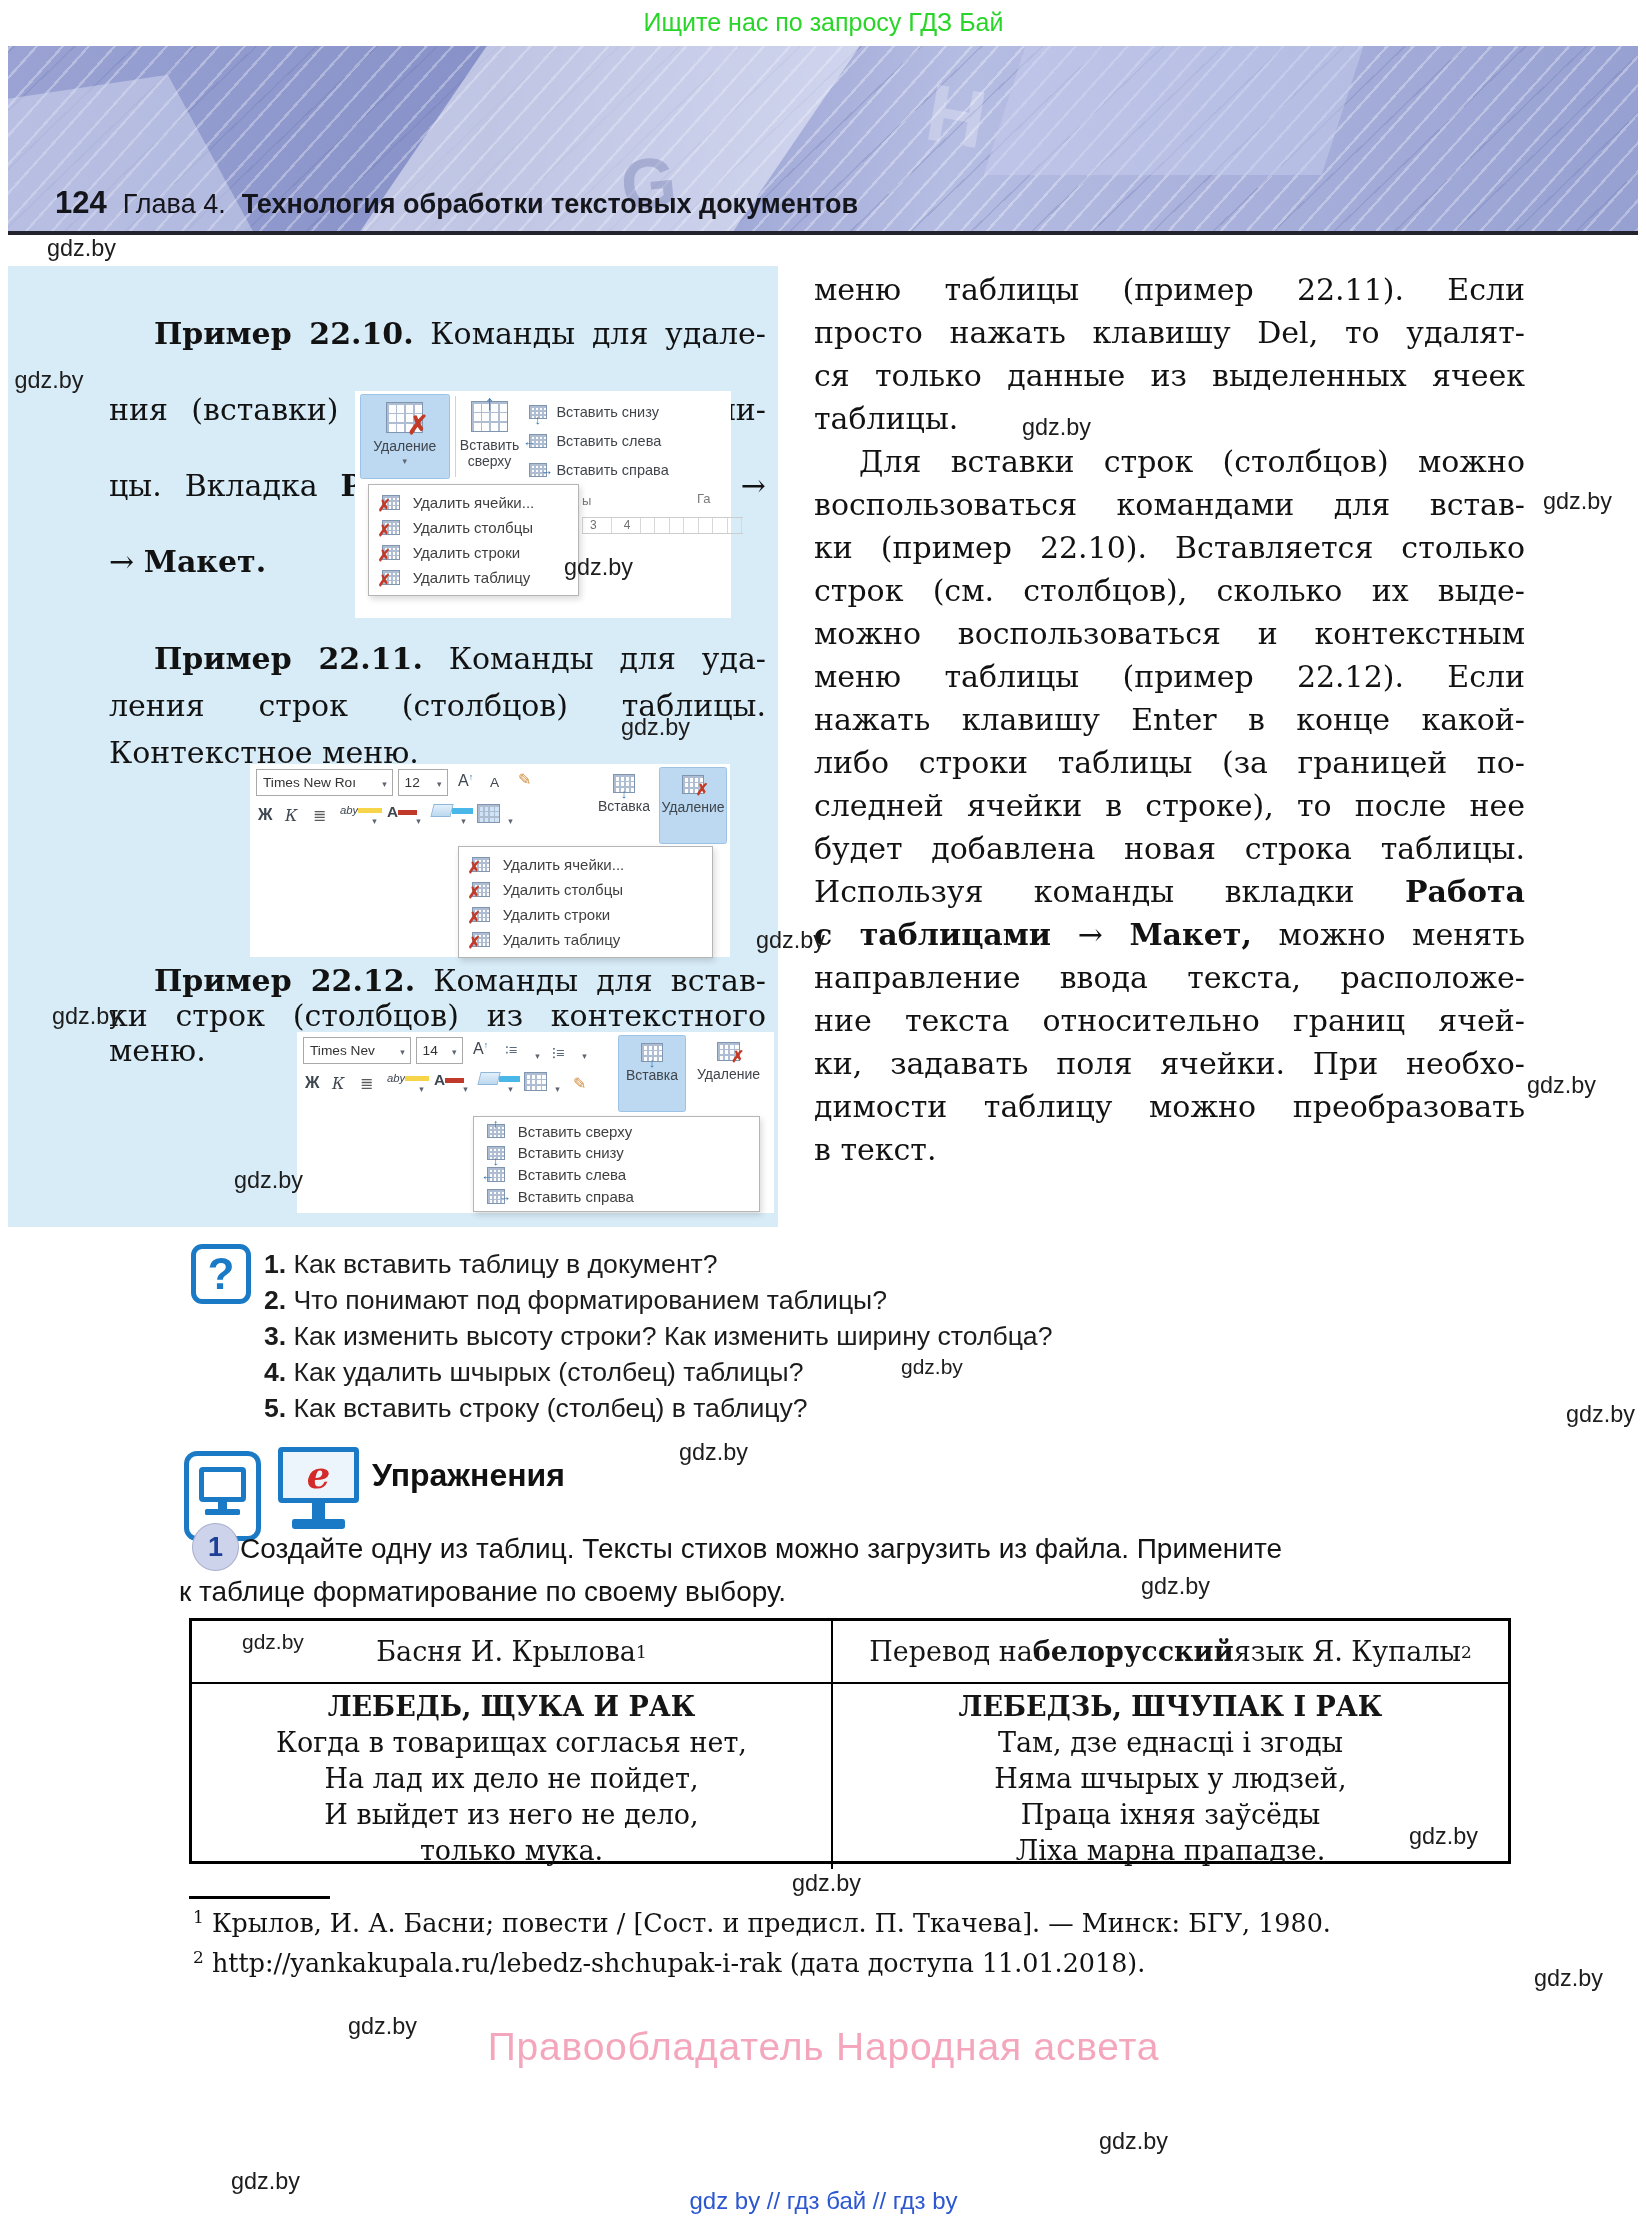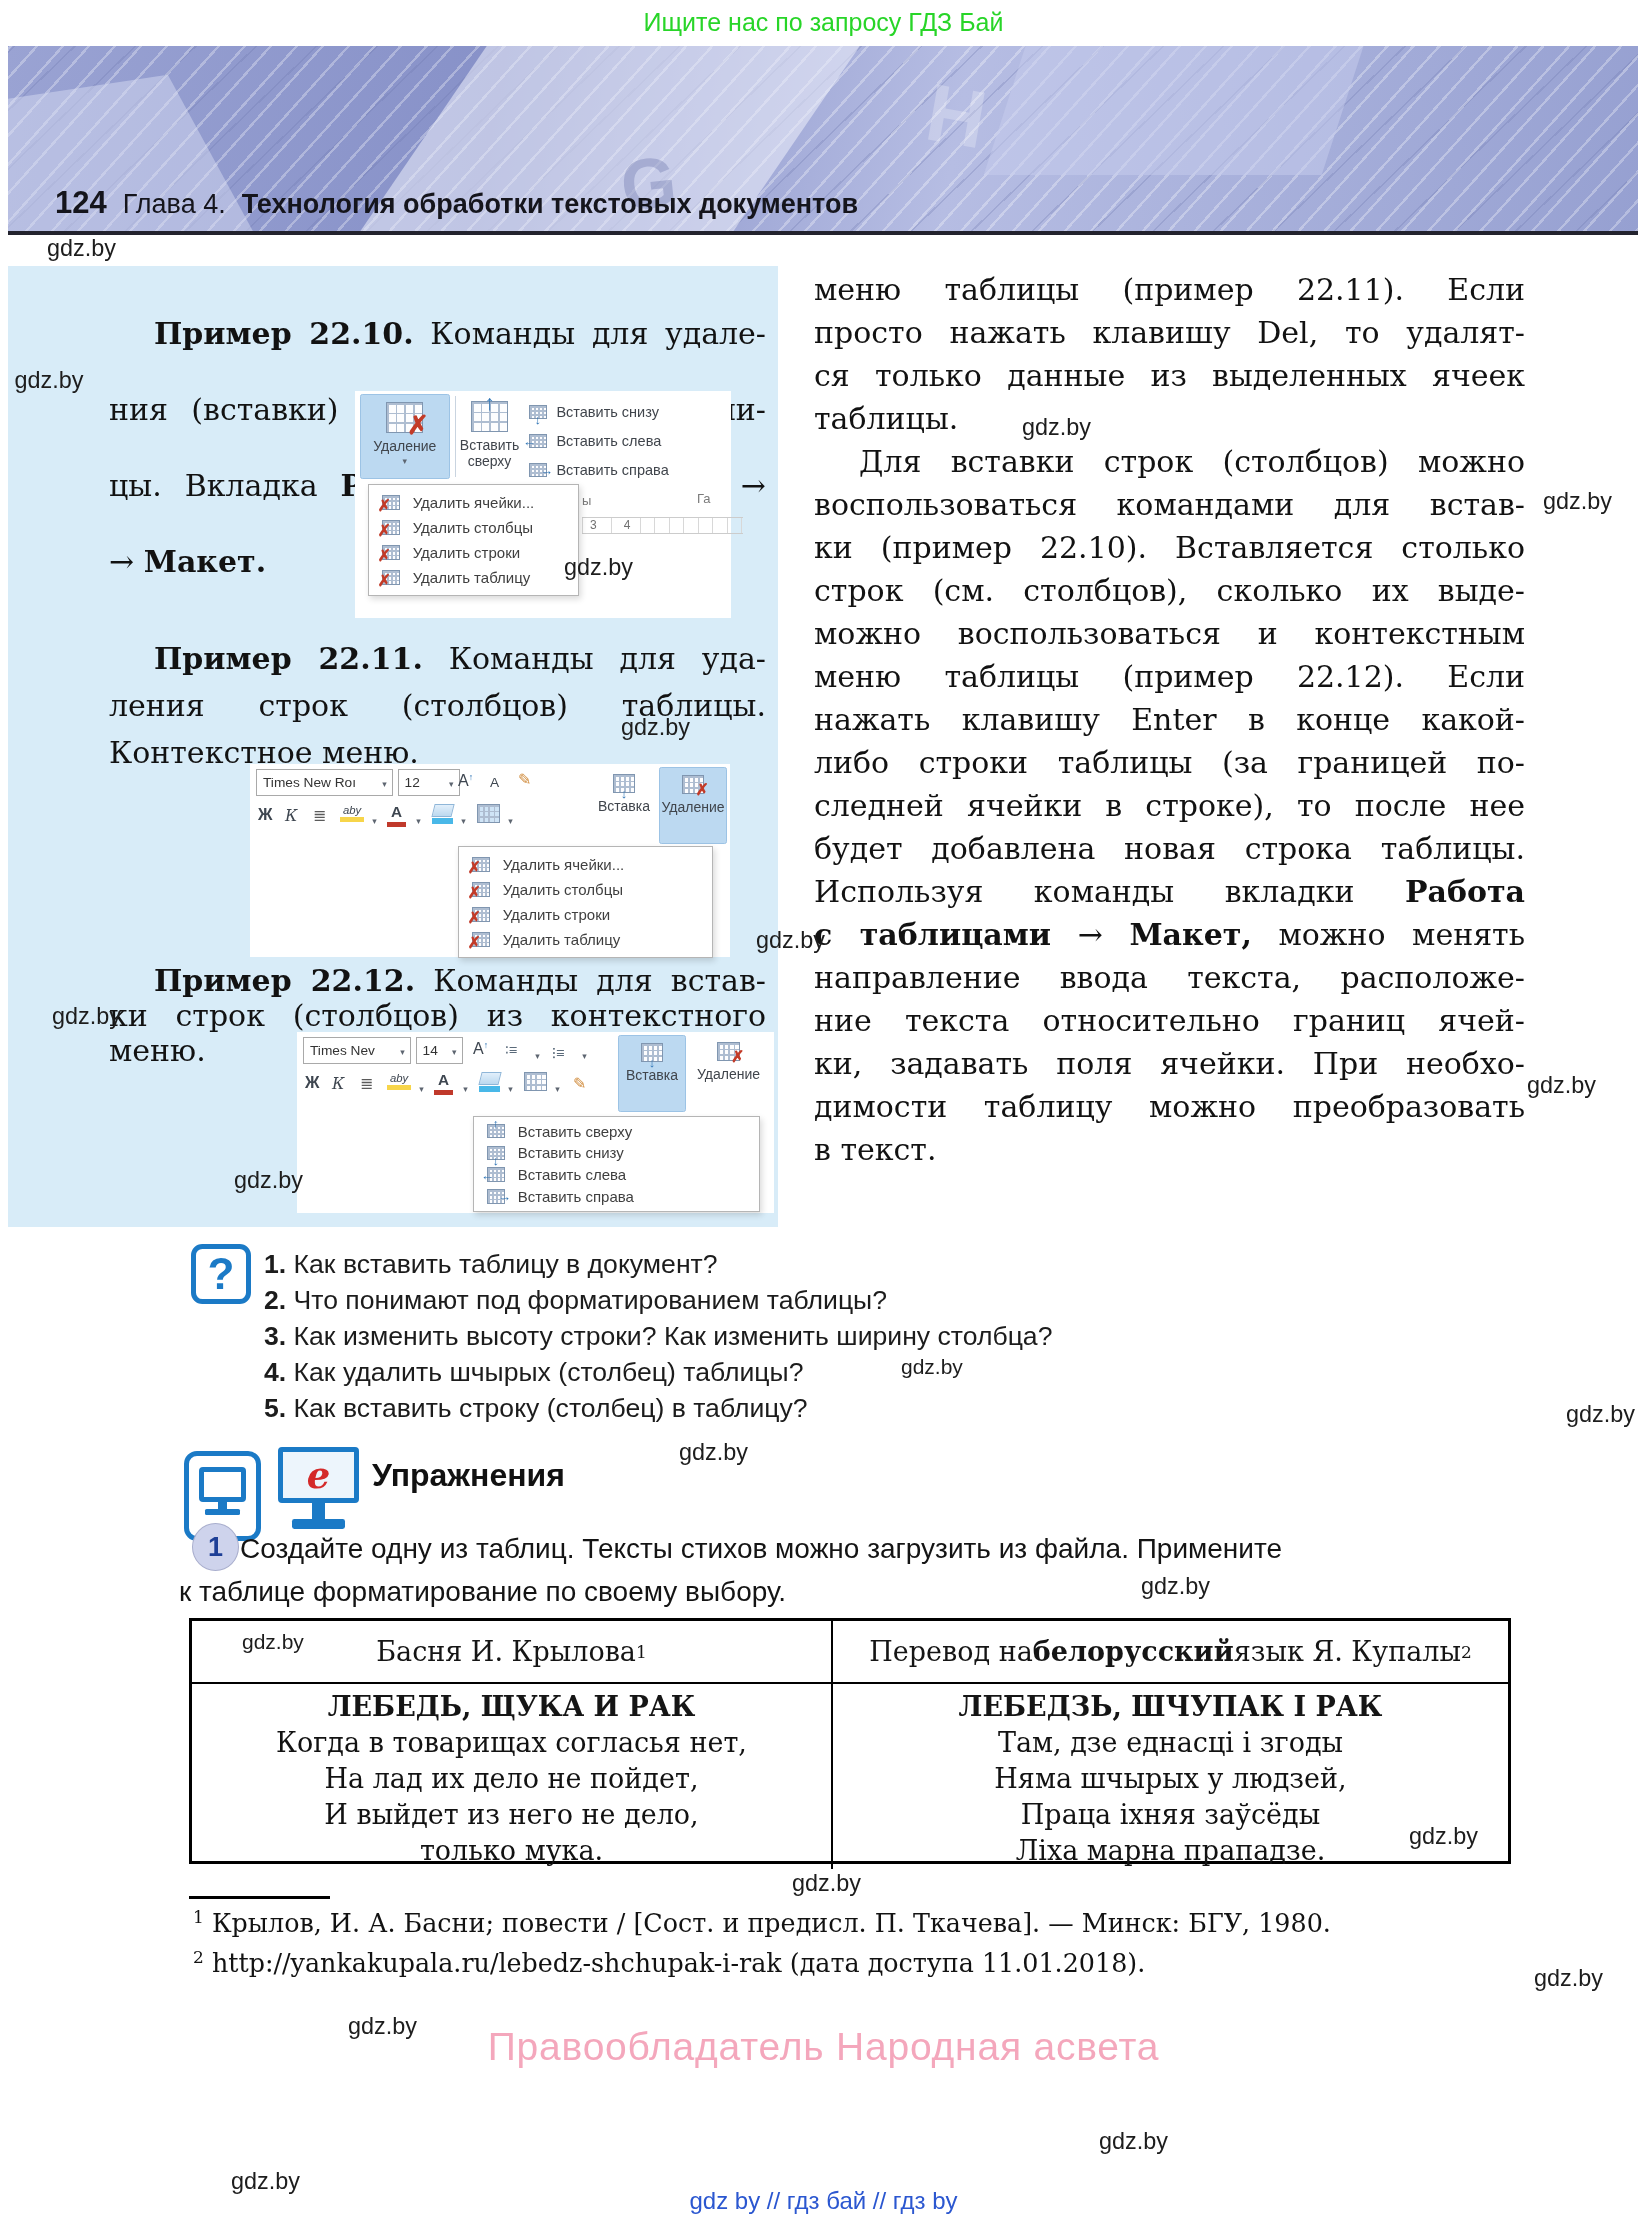--- a/index.html
+++ b/index.html
@@ -87,21 +87,21 @@
   .minirow{display:flex;align-items:center;gap:9.7px;font-size:14.5px;color:#40454c;height:29px;white-space:nowrap;}
 
   .tbox{position:absolute;display:flex;align-items:center;justify-content:space-between;border:1.2px solid #a9a9a9;
         background:#fff;padding:0 5.6px;height:27px;font-size:13.7px;color:#333;box-sizing:border-box;white-space:nowrap;}
   .tgly{position:absolute;font-size:16px;color:#3e4650;}
   .tgly .upmark{font-size:8.9px;color:#2e74b5;vertical-align:super;}
   .bar{display:block;height:5.6px;margin-top:0.8px;}
   .bar-y{background:#f7d54a;width:24px;}
   .bar-r{background:#c0392b;width:19.3px;}
   .bar-b{background:#49b8e8;width:21px;}
-  .stack{position:absolute;display:inline-flex;flex-direction:column;align-items:center;font-size:13.7px;color:#3e4650;}
+  .stack{position:absolute;display:inline-flex;align-items:center;font-size:13.7px;color:#3e4650;}
   .ruler{position:absolute;height:14.5px;border-top:1.2px solid #cccccc;border-bottom:1.2px solid #cccccc;
          color:#707070;font-size:12px;display:flex;align-items:center;gap:27px;padding:0 8px;
          background:repeating-linear-gradient(to right,#d8d8d8 0 0.8px,transparent 0.8px 14.5px);}
   .frag{position:absolute;color:#7a7a7a;font-size:13px;}
 
   
   .qicon{position:absolute;left:191px;top:1244px;width:60px;height:60px;border:5.6px solid #1b7ac6;border-radius:11.3px;
          display:flex;align-items:center;justify-content:center;box-sizing:border-box;background:#fff;}
   .qicon span{font-size:44px;font-weight:bold;color:#1b7ac6;}
   .qlist{position:absolute;left:264px;top:1246px;width:1128px;}
@@ -247,21 +247,21 @@
         <div class="jl jli"><b>Пример 22.11.</b><span> Команды для уда-</span></div>
         <div class="jl"><span>ления строк (столбцов) таблицы.</span></div>
         <div class="jl jle"><span>Контекстное меню.</span></div>
       </div>
 
     <div class="shot" id="shot2">
       <div class="tbox" style="left:6.4px;top:4.8px;width:137px;">
         <span>Times New Roı</span>
           <span class="car"></span>
       </div>
-      <div class="tbox" style="left:148px;top:4.8px;width:62px;">
+      <div class="tbox" style="left:148px;top:4.8px;width:50px;">
         <span>12</span>
           <span class="car"></span>
       </div>
       <span class="tgly" style="left:208px;top:8px;"><span>A</span><span class="upmark">↑</span></span>
       <span class="tgly" style="left:240px;top:11.3px;font-size:13.7px;"><span>A</span></span>
       <span class="tgly" style="left:268px;top:6.4px;color:#d08a3a;">✎</span>
       <span class="tgly" style="left:8px;top:42px;font-weight:bold;">Ж</span>
       <span class="tgly" style="left:35px;top:42px;font-style:italic;font-family:'DejaVu Serif',serif;">К</span>
       <span class="tgly" style="left:63px;top:42px;color:#5a5a5a;">≣</span>
       <span class="stack" style="left:90px;top:40px;">

